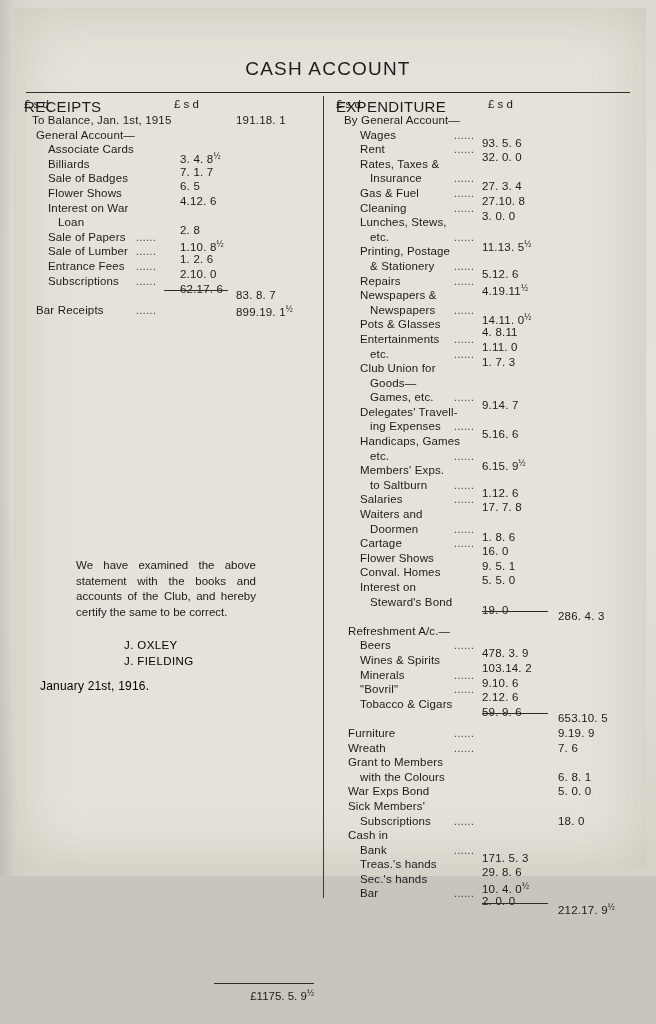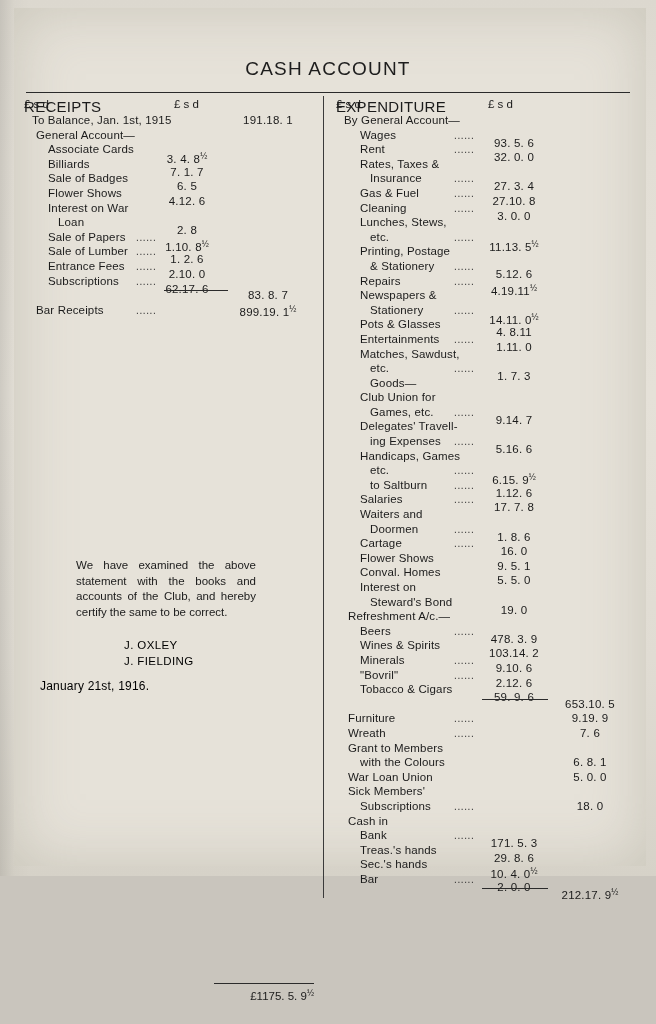--- a/index.html
+++ b/index.html
@@ -95,28 +95,28 @@
     position: absolute;
     top: 1px;
     font-size: 10px;
     letter-spacing: 0.6px;
     color: #333;
   }
   .amt {
     position: absolute;
     top: 0;
     font-size: 11.5px;
-    text-align: center;
+    text-align: left;
     letter-spacing: 0.2px;
   }
   .c1 { width: 64px; margin-top: 8px; }
   .c2 { width: 64px; }
 
   
-  .col-left .c1 { left: 131px; }
+  .col-left .c1 { left: 156px; }
   .col-left .c2 { left: 212px; }
   .col-left .dots { left: 112px; }
   .col-left .hdr .h1 { left: 150px; }
   .col-left .hdr .h2 { left: 222px; }
 
   
   .col-right .c1 { left: 146px; }
   .col-right .c2 { left: 222px; }
   .col-right .dots { left: 118px; }
   .col-right .hdr .h1 { left: 152px; }
@@ -311,67 +311,67 @@
         </div>
         <div class="row">
           <span class="lbl ind2">Repairs</span>
           <span class="dots">......</span>
           <span class="amt c1">4.19.11<span class="frac">½</span></span>
         </div>
         <div class="row">
           <span class="lbl ind2">Newspapers  &amp;</span>
         </div>
         <div class="row">
-          <span class="lbl ind3">Stationery</span>
+          <span class="lbl ind3">Newspapers</span>
           <span class="dots">......</span>
           <span class="amt c1">14.11.  0<span class="frac">½</span></span>
         </div>
         <div class="row">
           <span class="lbl ind2">Pots  &amp;  Glasses</span>
           <span class="amt c1">4.  8.11</span>
         </div>
         <div class="row">
           <span class="lbl ind2">Entertainments</span>
           <span class="dots">......</span>
           <span class="amt c1">1.11.  0</span>
         </div>
         <div class="row">
-          <span class="lbl ind2">Matches, Sawdust,</span>
-        </div>
-        <div class="row">
           <span class="lbl ind3">etc.</span>
           <span class="dots">......</span>
           <span class="amt c1">1.  7.  3</span>
         </div>
         <div class="row">
+          <span class="lbl ind2">Club  Union  for</span>
+        </div>
+        <div class="row">
           <span class="lbl ind3">Goods—</span>
         </div>
         <div class="row">
-          <span class="lbl ind2">Club  Union  for</span>
-        </div>
-        <div class="row">
           <span class="lbl ind3">Games, etc.</span>
           <span class="dots">......</span>
           <span class="amt c1">9.14.  7</span>
         </div>
         <div class="row">
           <span class="lbl ind2">Delegates' Travell-</span>
         </div>
         <div class="row">
           <span class="lbl ind3">ing Expenses</span>
           <span class="dots">......</span>
           <span class="amt c1">5.16.  6</span>
         </div>
         <div class="row">
           <span class="lbl ind2">Handicaps, Games</span>
         </div>
         <div class="row">
           <span class="lbl ind3">etc.</span>
           <span class="dots">......</span>
           <span class="amt c1">6.15.  9<span class="frac">½</span></span>
+        </div>
+        <div class="row">
+          <span class="lbl ind2">Members' Exps.</span>
         </div>
         <div class="row">
           <span class="lbl ind3">to Saltburn</span>
           <span class="dots">......</span>
           <span class="amt c1">1.12.  6</span>
         </div>
         <div class="row">
           <span class="lbl ind2">Salaries</span>
           <span class="dots">......</span>
           <span class="amt c1">17.  7.  8</span>
@@ -398,20 +398,24 @@
           <span class="amt c1">5.  5.  0</span>
         </div>
         <div class="row">
           <span class="lbl ind2">Interest on</span>
         </div>
         <div class="row">
           <span class="lbl ind3">Steward's Bond</span>
           <span class="amt c1">19.  0</span>
         </div>
         <div class="row">
+          <div class="sub-line" style="left: 146px; width: 66px; top: 1px;"></div>
+          <span class="amt c2">286.  4.  3</span>
+        </div>
+        <div class="row">
           <span class="lbl ind1">Refreshment  A/c.—</span>
         </div>
         <div class="row">
           <span class="lbl ind2">Beers</span>
           <span class="dots">......</span>
           <span class="amt c1">478.  3.  9</span>
         </div>
         <div class="row">
           <span class="lbl ind2">Wines &amp; Spirits</span>
           <span class="amt c1">103.14.  2</span>
@@ -445,21 +449,21 @@
           <span class="amt c2">7.  6</span>
         </div>
         <div class="row">
           <span class="lbl ind1">Grant  to  Members</span>
         </div>
         <div class="row">
           <span class="lbl ind2">with  the  Colours</span>
           <span class="amt c2">6.  8.  1</span>
         </div>
         <div class="row">
-          <span class="lbl ind1">War  Loan  Union</span>
+          <span class="lbl ind1">War  Exps  Bond</span>
           <span class="amt c2">5.  0.  0</span>
         </div>
         <div class="row">
           <span class="lbl ind1">Sick  Members'</span>
         </div>
         <div class="row">
           <span class="lbl ind2">Subscriptions</span>
           <span class="dots">......</span>
           <span class="amt c2">18.  0</span>
         </div>

